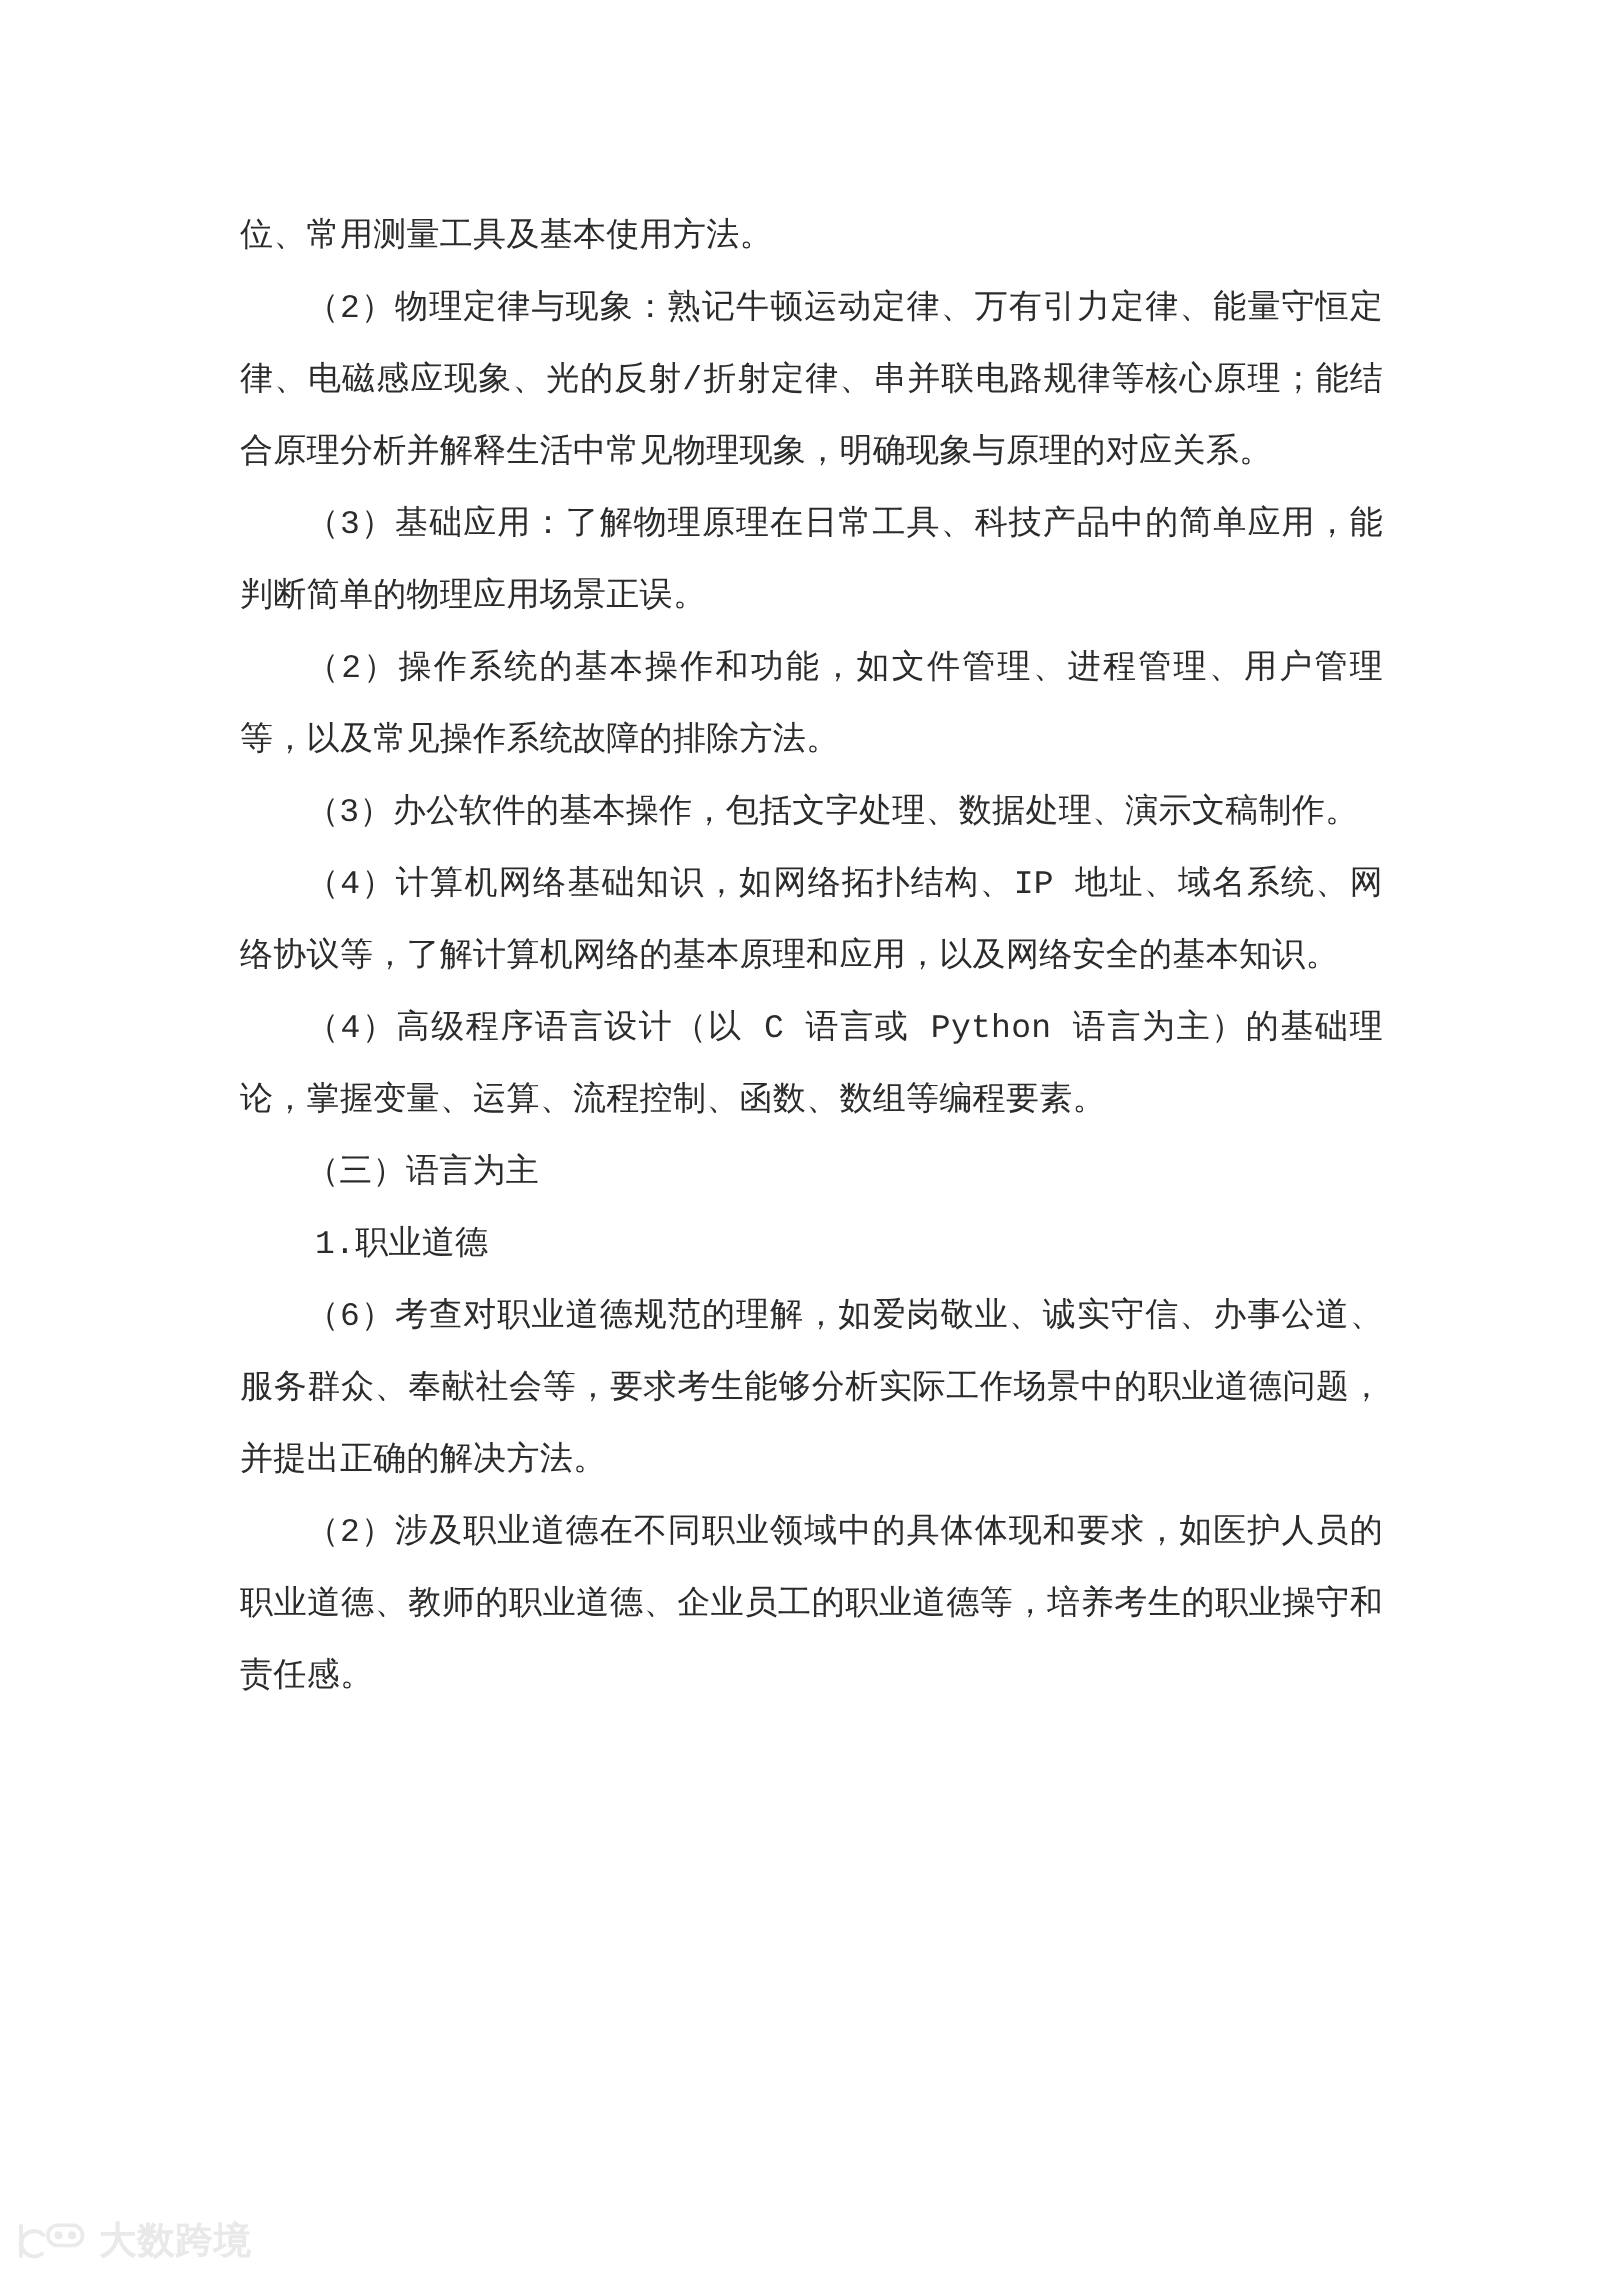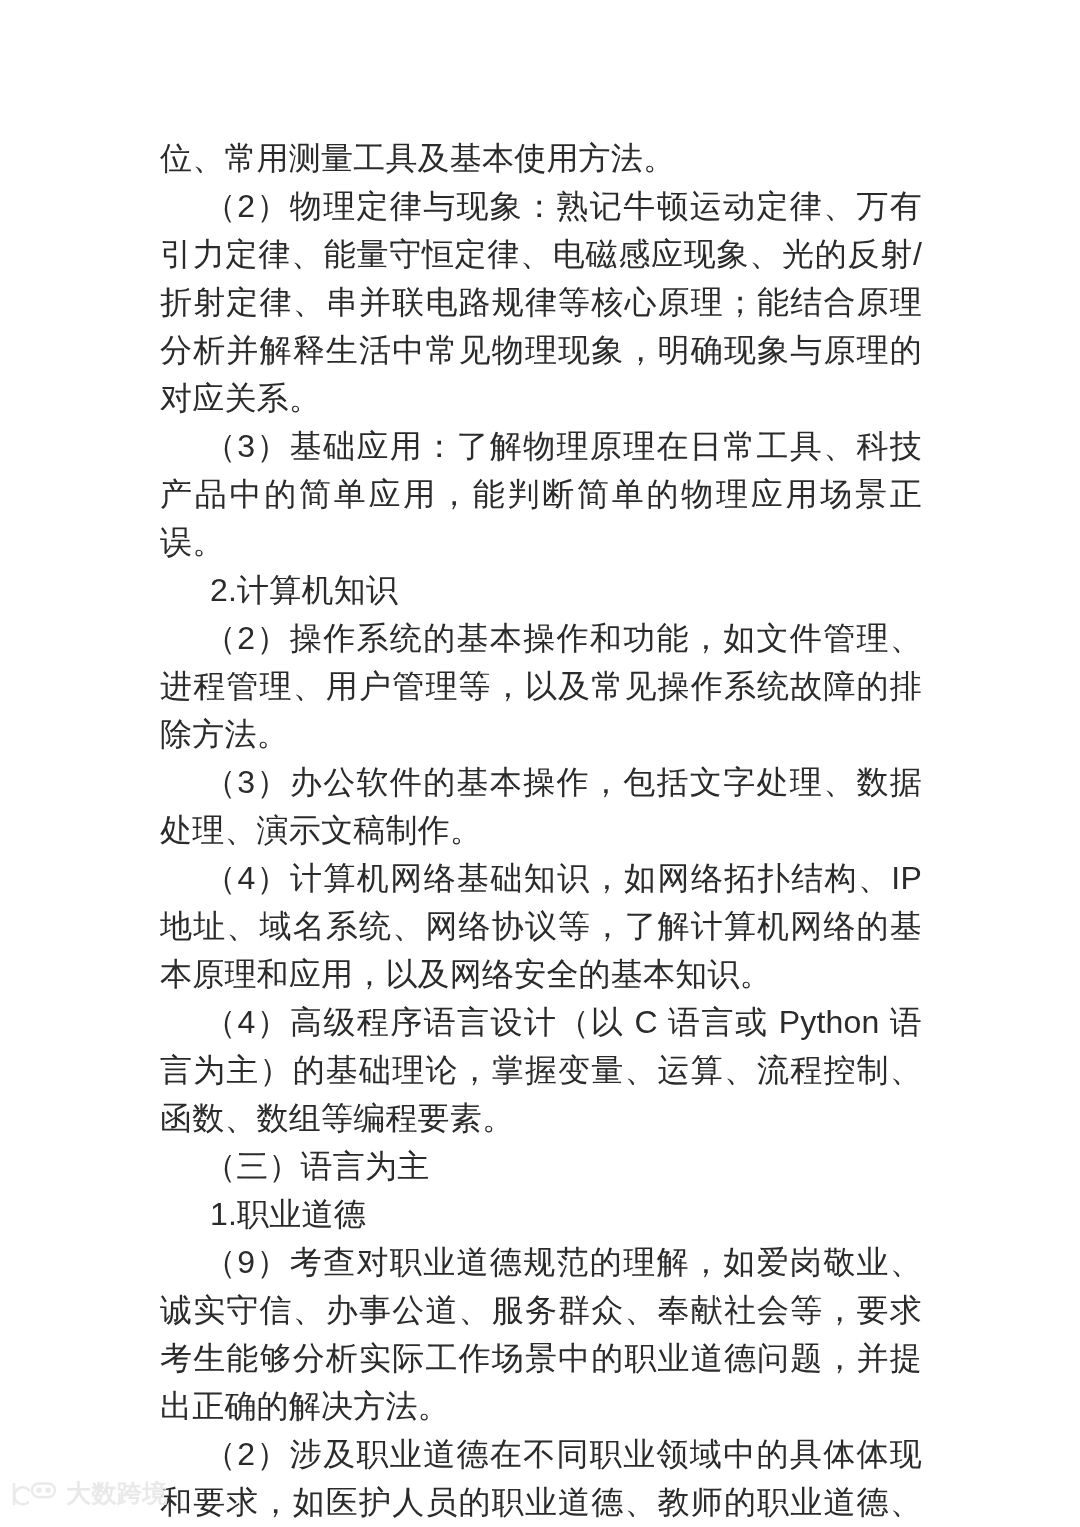--- a/index.html
+++ b/index.html
@@ -20,27 +20,27 @@
     box-sizing: border-box;
   }
   .text-body {
     position: absolute;
     left: 160px;
     top: 134px;
     width: 762px;
   }
   .para {
     margin: 0;
-    font-size: 32px;
+    font-size: 22px;
     line-height: 48px;
     color: #2b2b2b;
     text-align: justify;
     text-justify: inter-ideograph;
     letter-spacing: 0.2px;
-    font-family: Liberation Sans, sans-serif;
+    font-family: Liberation Mono, monospace;
     word-break: break-all;
     white-space: normal;
   }
   .para.indent-2 {
     text-indent: 50px;
   }
   .para.indent-num {
     text-indent: 44px;
   }
   .para.cont {
@@ -72,28 +72,27 @@
 </style>
 </head>
 <body>
 
 <div class="page">
 
   <div class="text-body">
       <p class="para cont">位、常用测量工具及基本使用方法。</p>
       <p class="para indent-num">（2）物理定律与现象：熟记牛顿运动定律、万有引力定律、能量守恒定律、电磁感应现象、光的反射/折射定律、串并联电路规律等核心原理；能结合原理分析并解释生活中常见物理现象，明确现象与原理的对应关系。</p>
       <p class="para indent-num">（3）基础应用：了解物理原理在日常工具、科技产品中的简单应用，能判断简单的物理应用场景正误。</p>
-      <p class="para indent-2">2.计算机知识</p>
       <p class="para indent-num">（2）操作系统的基本操作和功能，如文件管理、进程管理、用户管理等，以及常见操作系统故障的排除方法。</p>
       <p class="para indent-num">（3）办公软件的基本操作，包括文字处理、数据处理、演示文稿制作。</p>
       <p class="para indent-num">（4）计算机网络基础知识，如网络拓扑结构、IP 地址、域名系统、网络协议等，了解计算机网络的基本原理和应用，以及网络安全的基本知识。</p>
       <p class="para indent-num">（4）高级程序语言设计（以 C 语言或 Python 语言为主）的基础理论，掌握变量、运算、流程控制、函数、数组等编程要素。</p>
       <p class="para indent-num">（三）语言为主</p>
       <p class="para indent-2">1.职业道德</p>
-      <p class="para indent-num">（9）考查对职业道德规范的理解，如爱岗敬业、诚实守信、办事公道、服务群众、奉献社会等，要求考生能够分析实际工作场景中的职业道德问题，并提出正确的解决方法。</p>
+      <p class="para indent-num">（6）考查对职业道德规范的理解，如爱岗敬业、诚实守信、办事公道、服务群众、奉献社会等，要求考生能够分析实际工作场景中的职业道德问题，并提出正确的解决方法。</p>
       <p class="para indent-num">（2）涉及职业道德在不同职业领域中的具体体现和要求，如医护人员的职业道德、教师的职业道德、企业员工的职业道德等，培养考生的职业操守和责任感。</p>
     </div>
 
   <div class="watermark">
     <span class="wm-mark">
       <svg viewBox="0 0 54 30" width="54" height="30" xmlns="http://www.w3.org/2000/svg" aria-hidden="true">
         <g fill="none" stroke="#eaeaea" stroke-width="2.6" stroke-linecap="round">
           <path d="M6 5 L6 25"></path>
           <path d="M21 11 a8.5 8.5 0 1 0 -1 12.5"></path>
         </g>

